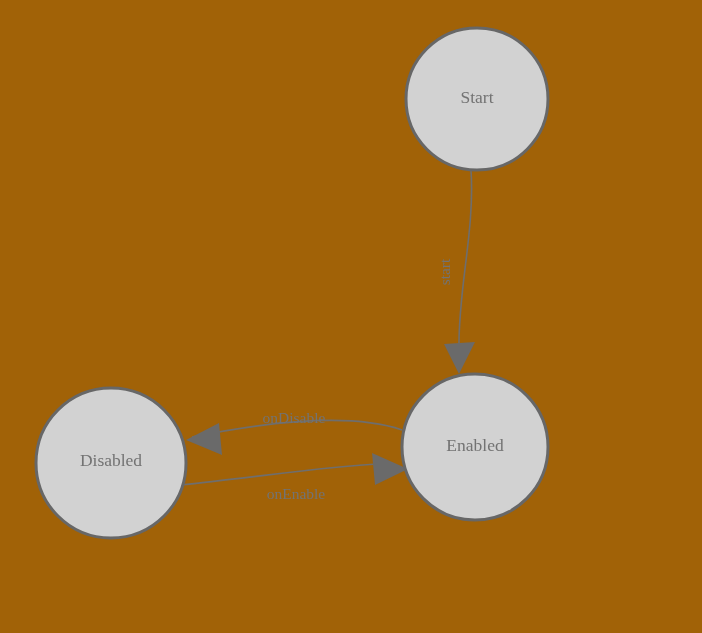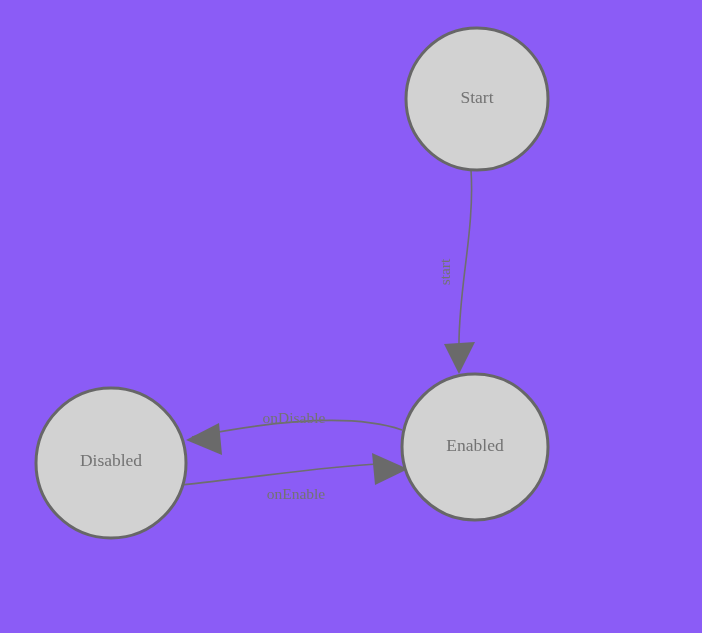--- a/index.html
+++ b/index.html
@@ -10,21 +10,21 @@
   body {
     width: 702px;
     height: 633px;
     overflow: hidden;
     font-family: "Liberation Serif", "DejaVu Serif", serif;
   }
   #diagram-canvas {
     position: relative;
     width: 702px;
     height: 633px;
-    background: #8b5cf6;
+    background: #a16207;
   }
   #diagram-svg {
     position: absolute;
     top: 0;
     left: 0;
     width: 702px;
     height: 633px;
     display: block;
   }
   text {

